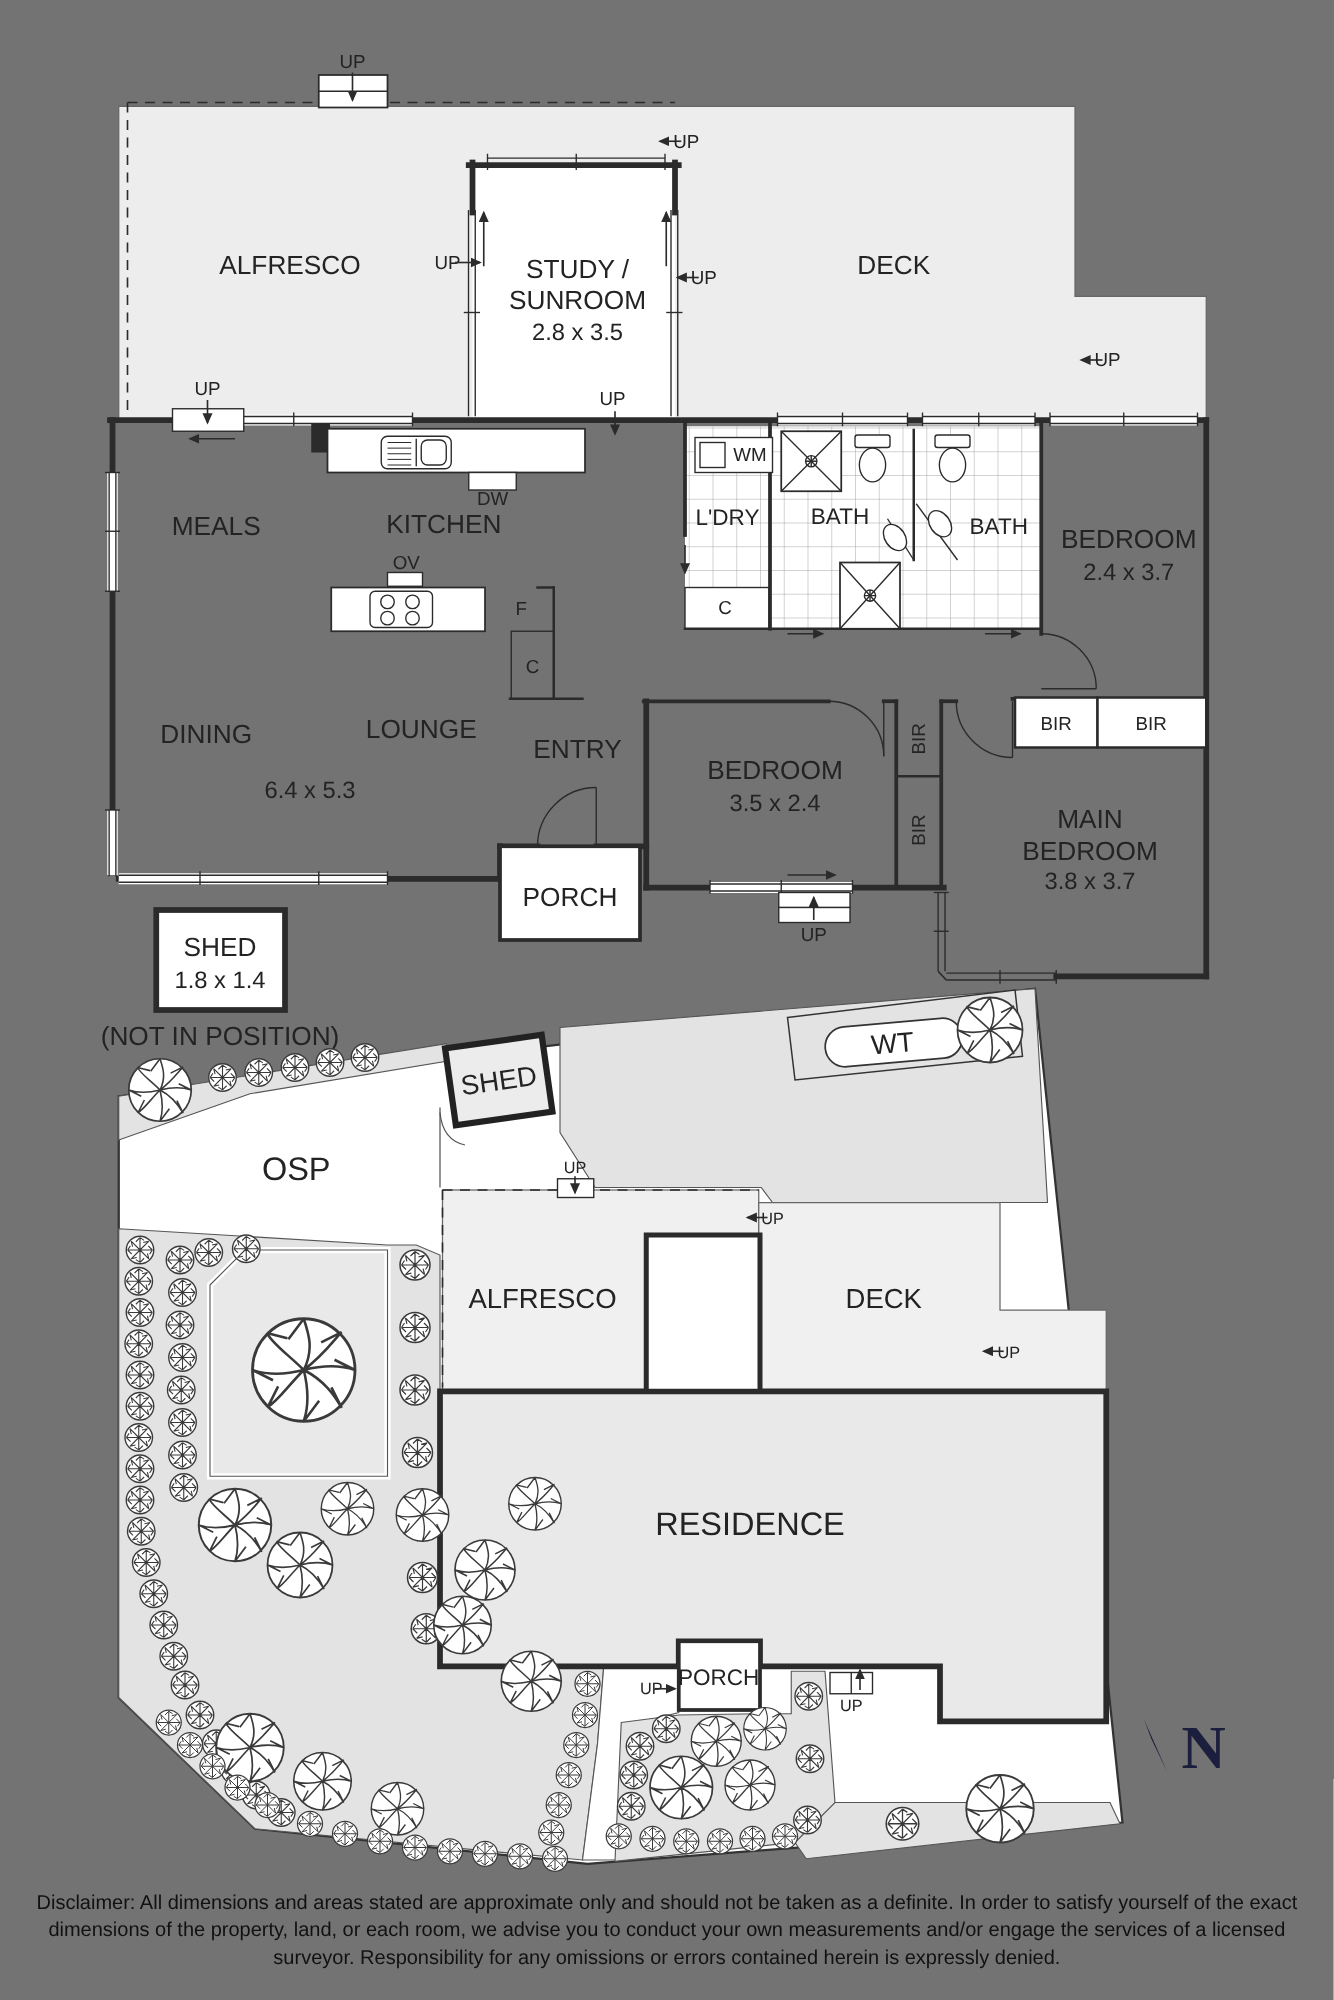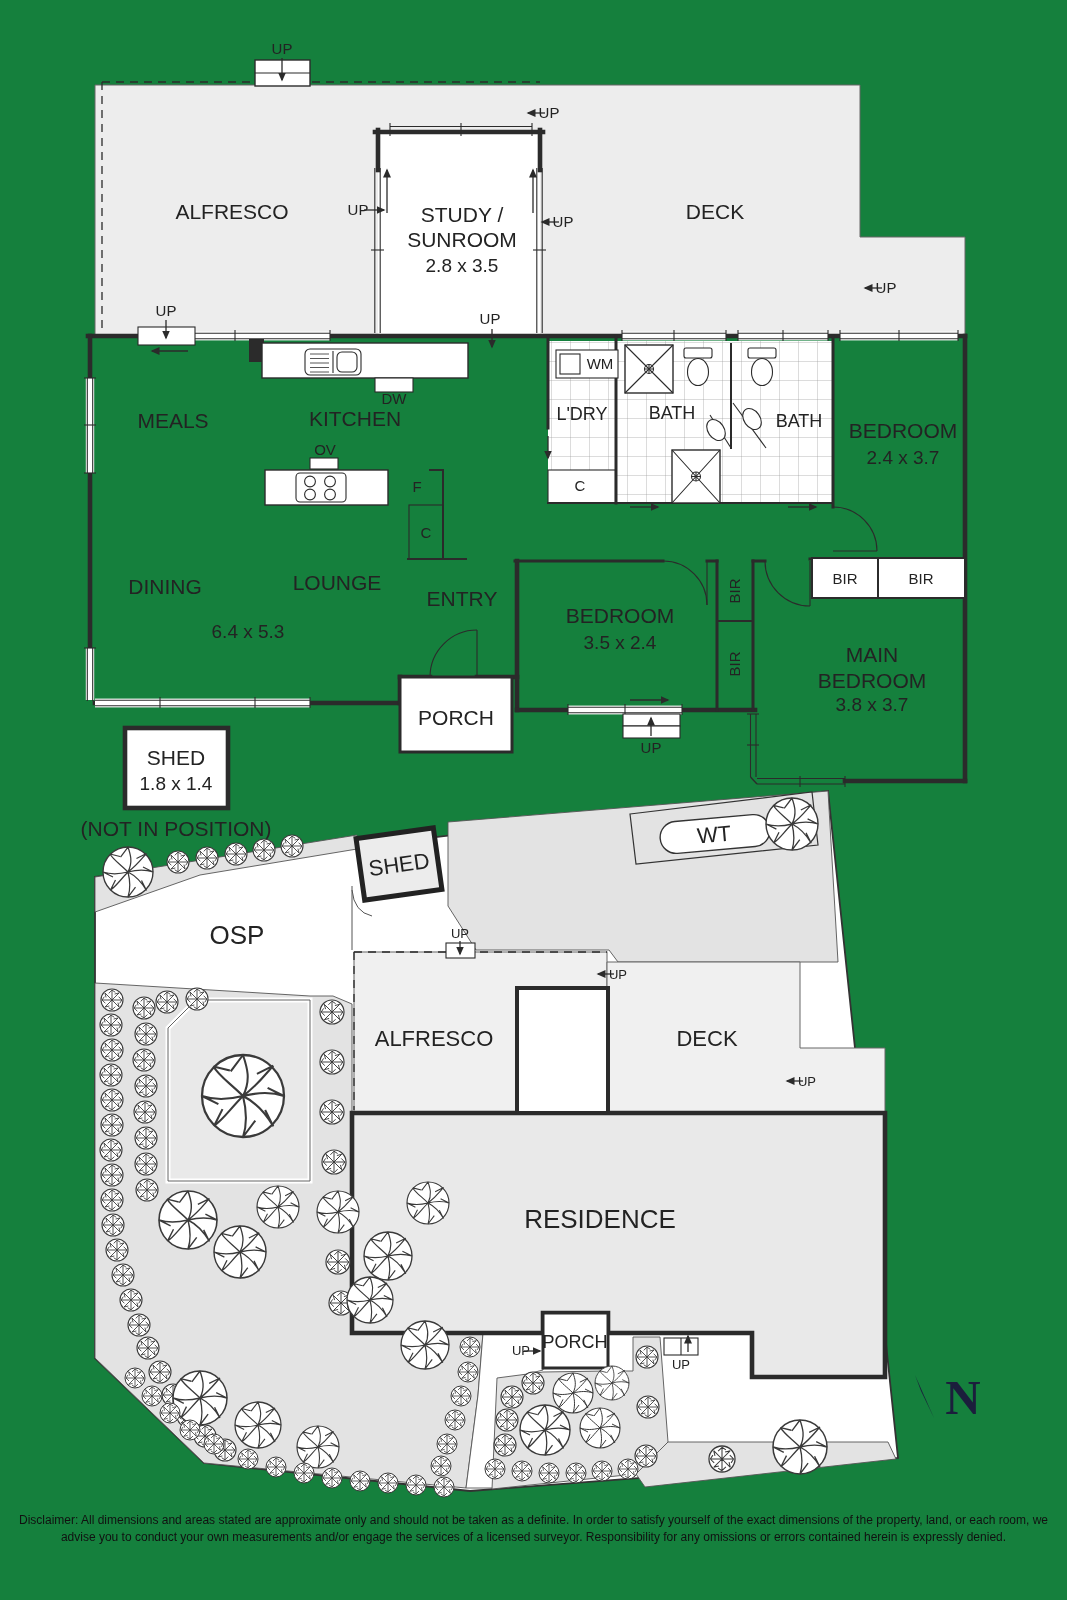--- a/index.html
+++ b/index.html
@@ -1,33 +1,33 @@
 <!DOCTYPE html>
 <html><head>
 <meta charset="utf-8">
 <style>
   html,body{margin:0;padding:0;background:#ffffff;}
-  #page{position:relative;width:1067px;height:1600px;background:#15803d;overflow:hidden;
+  #page{position:relative;width:1067px;height:1600px;background:#737373;overflow:hidden;
         font-family:"Liberation Sans",sans-serif;}
   svg{position:absolute;left:0;top:0;}
   .t{font-family:"Liberation Sans",sans-serif;fill:#232323;text-anchor:middle;}
   .r21{font-size:21px;} .r19{font-size:19px;} .r18{font-size:18px;}
   .s15{font-size:15px;} .s13{font-size:13px;}
   .site22{font-size:22px;} .site26{font-size:26px;}
   .w5{stroke:#2b2b2b;stroke-width:4.6;fill:none;stroke-linecap:square;}
   .w3{stroke:#2b2b2b;stroke-width:3;fill:none;stroke-linecap:square;}
   .w2{stroke:#2b2b2b;stroke-width:2;fill:none;stroke-linecap:square;}
   .w15{stroke:#2b2b2b;stroke-width:1.4;fill:none;}
   .w11{stroke:#2b2b2b;stroke-width:1.1;fill:none;}
   .thn{stroke:#555;stroke-width:1;fill:none;}
   .arr{stroke:#2b2b2b;stroke-width:1.3;fill:none;}
   .dash{stroke:#2b2b2b;stroke-width:1.3;fill:none;stroke-dasharray:8 6;}
   .wfill{fill:#ffffff;}
   #disclaimer{position:absolute;left:13px;top:1512px;width:1041px;text-align:center;
-      font-size:12px;line-height:1.38;color:#111;}
+      font-size:16px;line-height:1.38;color:#111;}
 </style>
 </head>
 <body>
 
 <div id="page">
 <svg width="1067" height="1600" viewBox="0 0 1067 1600">
   <defs>
     <marker id="ah" markerWidth="10" markerHeight="9" refX="7.5" refY="4" orient="auto" markerUnits="userSpaceOnUse">
       <path d="M0,0 L9,4 L0,8 Z" fill="#2b2b2b"></path>
     </marker>

